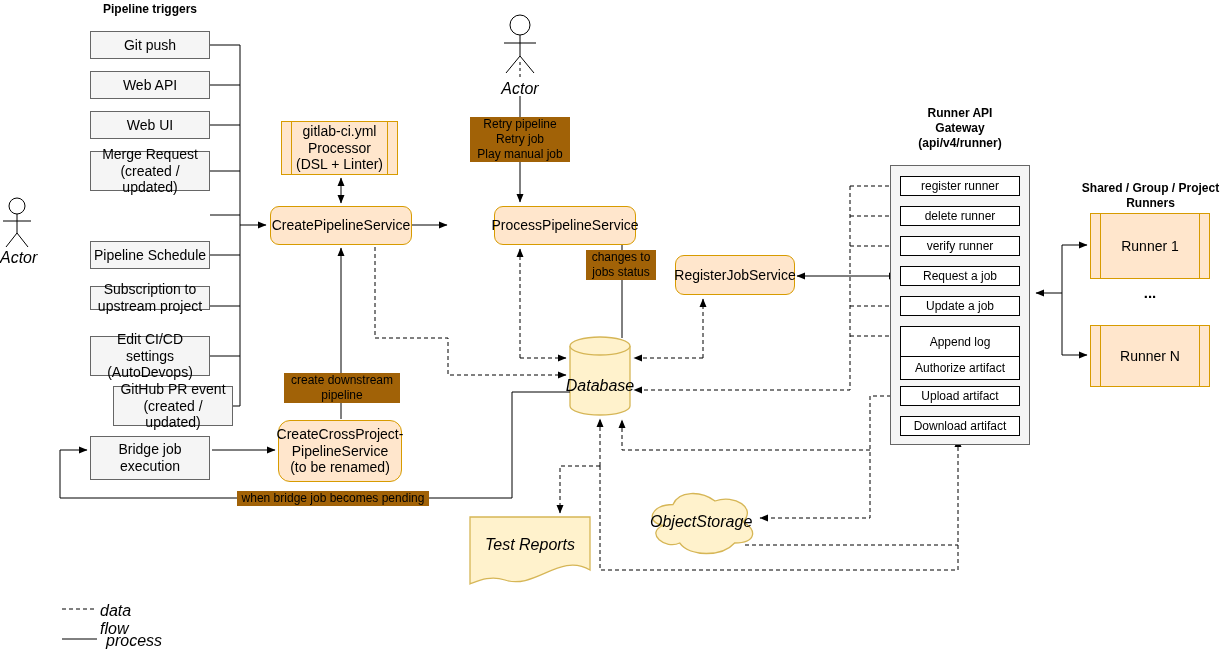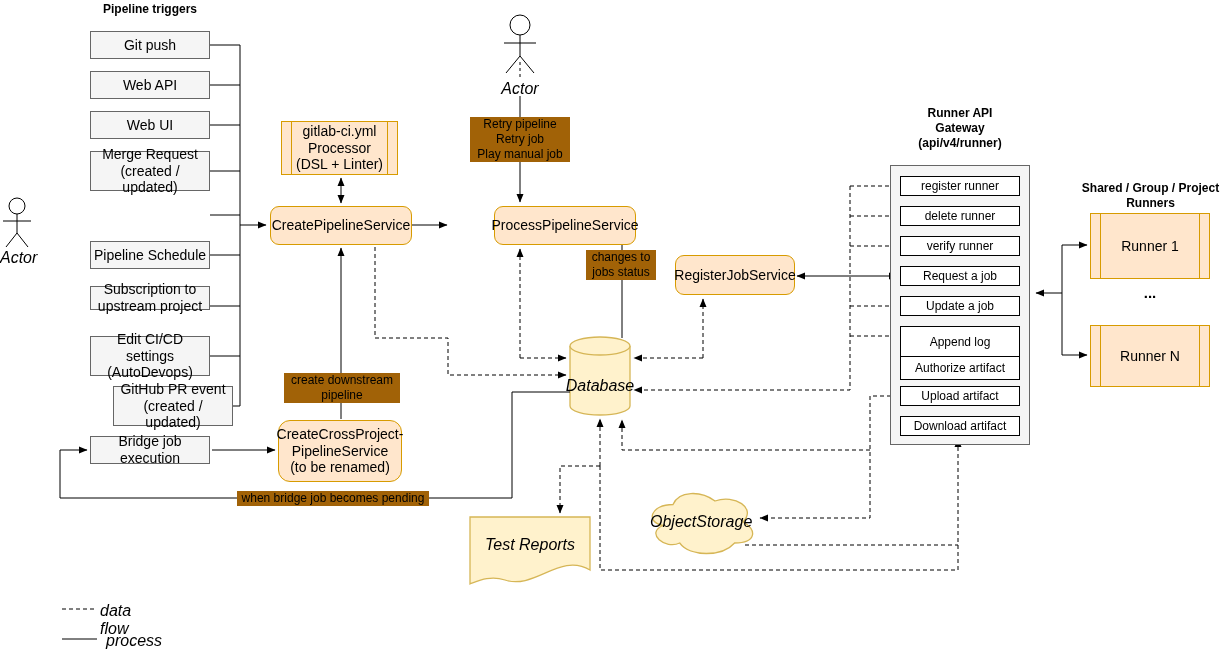--- a/index.html
+++ b/index.html
@@ -124,21 +124,21 @@
   <div class="node trigger" style="left:90px;top:111px;width:120px;height:28px;">Web UI</div>
   <div class="node trigger" style="left:90px;top:151px;width:120px;height:40px;">Merge Request
 (created / updated)</div>
   <div class="node trigger" style="left:90px;top:241px;width:120px;height:28px;">Pipeline Schedule</div>
   <div class="node trigger" style="left:90px;top:286px;width:120px;height:24px;">Subscription to
 upstream project</div>
   <div class="node trigger" style="left:90px;top:336px;width:120px;height:40px;">Edit CI/CD settings
 (AutoDevops)</div>
   <div class="node trigger" style="left:90px;top:386px;width:120px;height:40px;margin-left:23px;">GitHub PR event
 (created / updated)</div>
-  <div class="node trigger" style="left:90px;top:436px;width:120px;height:28px;">Bridge job execution</div>
+  <div class="node trigger" style="left:90px;top:436px;width:120px;height:44px;">Bridge job execution</div>
 
   <div class="node component" style="left:281px;top:121px;width:117px;height:54px;">gitlab-ci.yml
 Processor
 (DSL + Linter)</div>
   <div class="node service" style="left:270px;top:206px;width:142px;height:39px;">CreatePipelineService</div>
   <div class="node service" style="left:450px;top:206px;width:142px;height:39px;margin-left:44px;">ProcessPipelineService</div>
   <div class="node service" style="left:675px;top:255px;width:120px;height:40px;">RegisterJobService</div>
   <div class="node service" style="left:278px;top:420px;width:124px;height:62px;border-radius:12px;">CreateCrossProject-
 PipelineService
 (to be renamed)</div>

